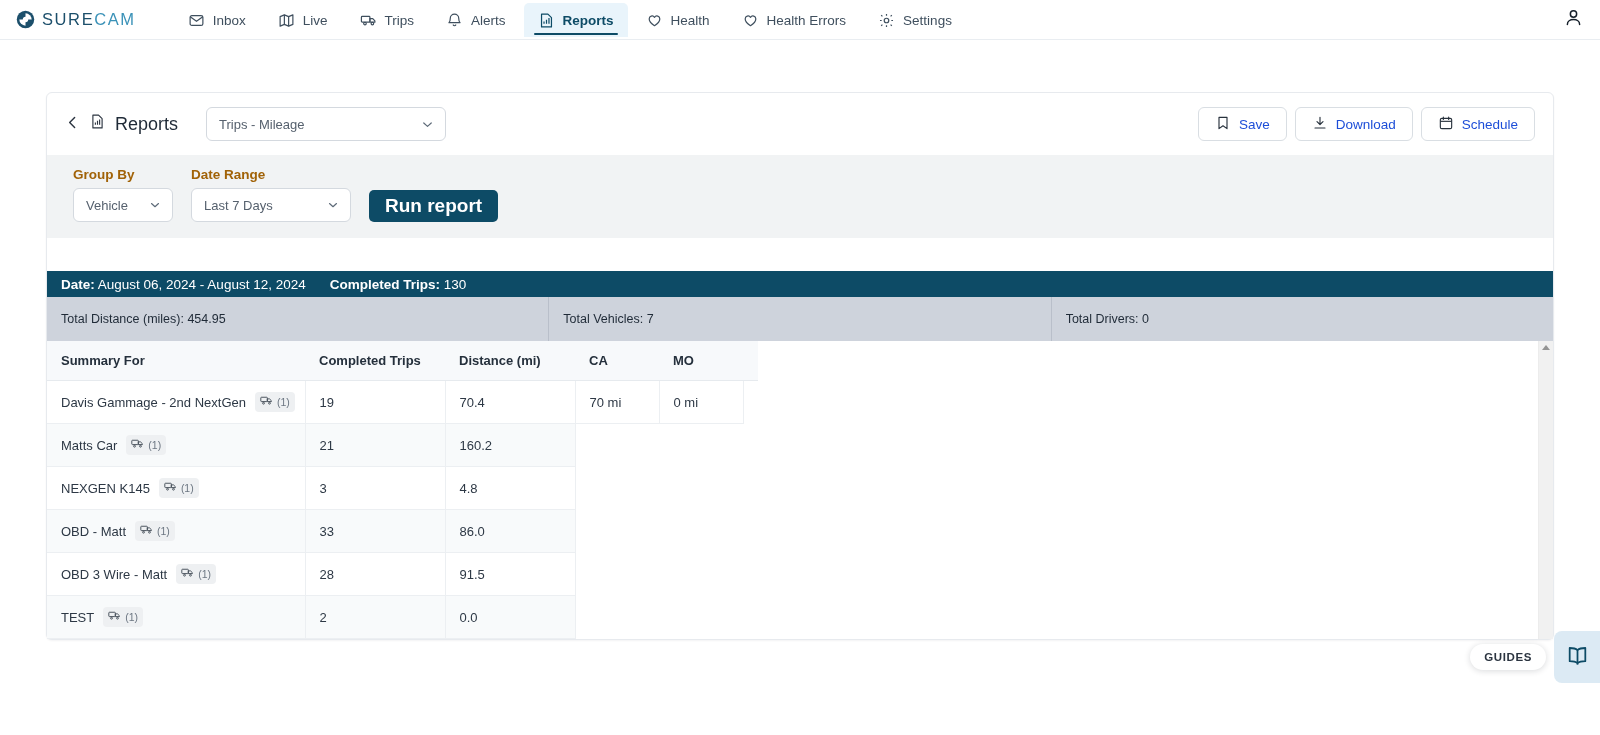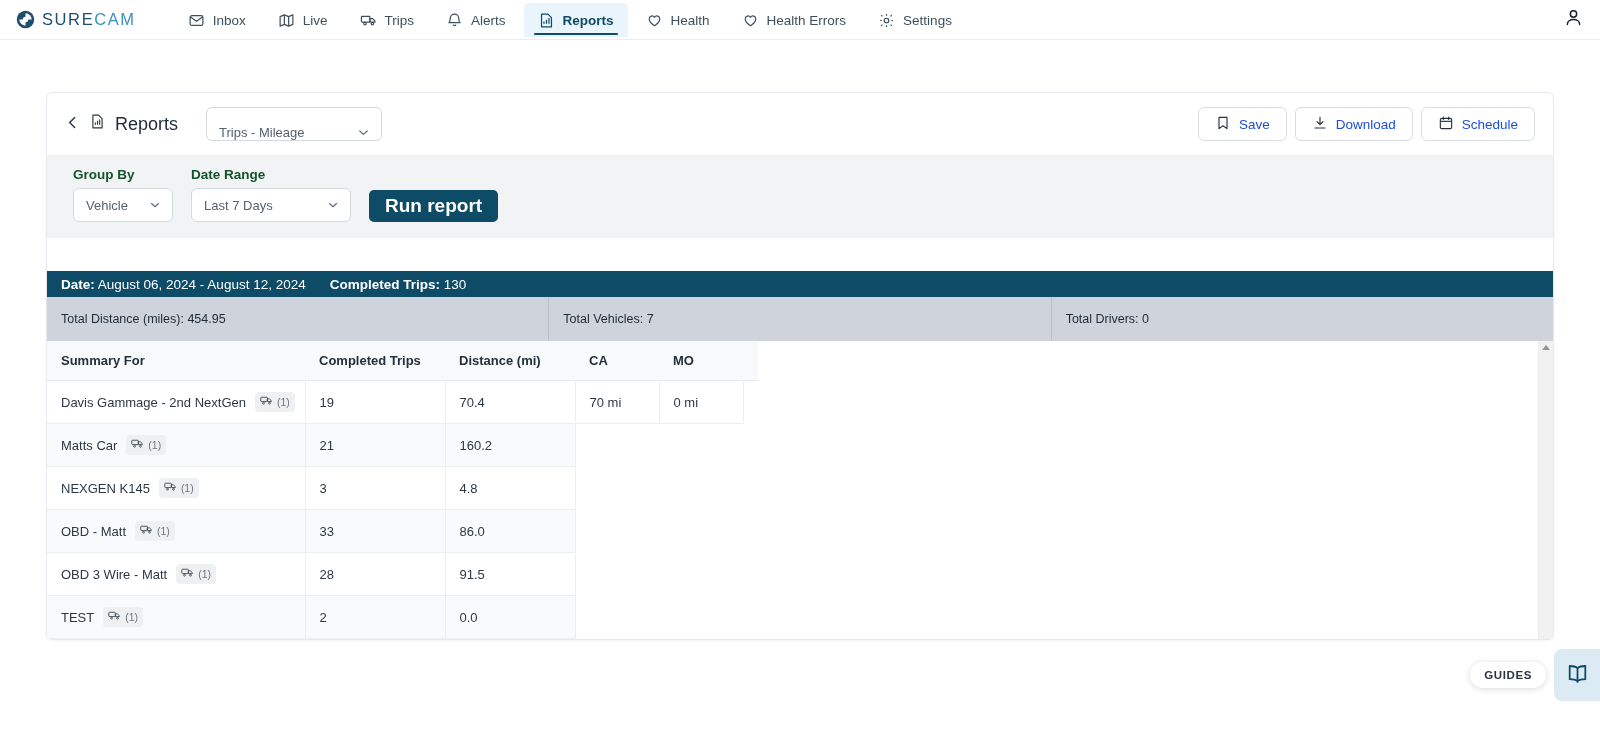--- a/index.html
+++ b/index.html
@@ -86,39 +86,39 @@
   .select {
     display: flex; align-items: center; justify-content: space-between;
     border: 1px solid #d4d9df; border-radius: 6px;
     background: #fff;
     height: 34px;
     padding: 0 10px 0 12px;
     font-size: 13px; color: #56616e;
     cursor: pointer;
   }
   .select .chev { color: #5d6a78; display: flex; margin-left: 10px; }
-  .report-select { width: 176px; align-items: flex-end; }
+  .report-select { width: 240px; }
 
   .head-actions { margin-left: auto; display: flex; gap: 8px; }
   .btn {
     display: flex; align-items: center; gap: 8px;
     height: 34px; padding: 0 16px;
     border: 1px solid #d9dee3; border-radius: 6px;
     background: #fff; color: #1d4ed8; font-size: 13.5px;
     cursor: pointer; white-space: nowrap;
   }
 
   
   .filters {
     background: #f1f3f4;
     padding: 12px 0 16px 26px;
     display: flex; align-items: flex-end; gap: 18px;
   }
   .field { display: flex; flex-direction: column; gap: 6px; }
-  .field-label { font-size: 13.5px; color: #14532d; font-weight: 700; }
+  .field-label { font-size: 13.5px; color: #a16207; font-weight: 700; }
   .groupby-select { width: 100px; }
   .daterange-select { width: 160px; }
   .run-btn {
     height: 32px; padding: 0 16px;
     background: #0d4b66; color: #fff;
     border: none; border-radius: 5px;
     font-size: 19px; font-weight: 700;
     font-family: "Liberation Sans", sans-serif;
     cursor: pointer;
   }
@@ -184,21 +184,21 @@
   }
   .vscroll .arrow {
     position: absolute; top: 4px; left: 50%; transform: translateX(-50%);
     width: 0; height: 0;
     border-left: 4px solid transparent; border-right: 4px solid transparent;
     border-bottom: 5px solid #949494;
   }
 
   
   .guides {
-    position: absolute; right: 0; bottom: 34px;
+    position: absolute; right: 0; bottom: 52px;
     display: flex; align-items: center; gap: 0;
   }
   .guides-pill {
     background: #fff; border-radius: 16px;
     box-shadow: 0 1px 6px rgba(16,24,40,.16);
     padding: 7px 14px; margin-right: 8px;
     font-size: 11.5px; font-weight: 700; letter-spacing: .6px; color: #2b3440;
     cursor: pointer;
   }
   .guides-btn {

